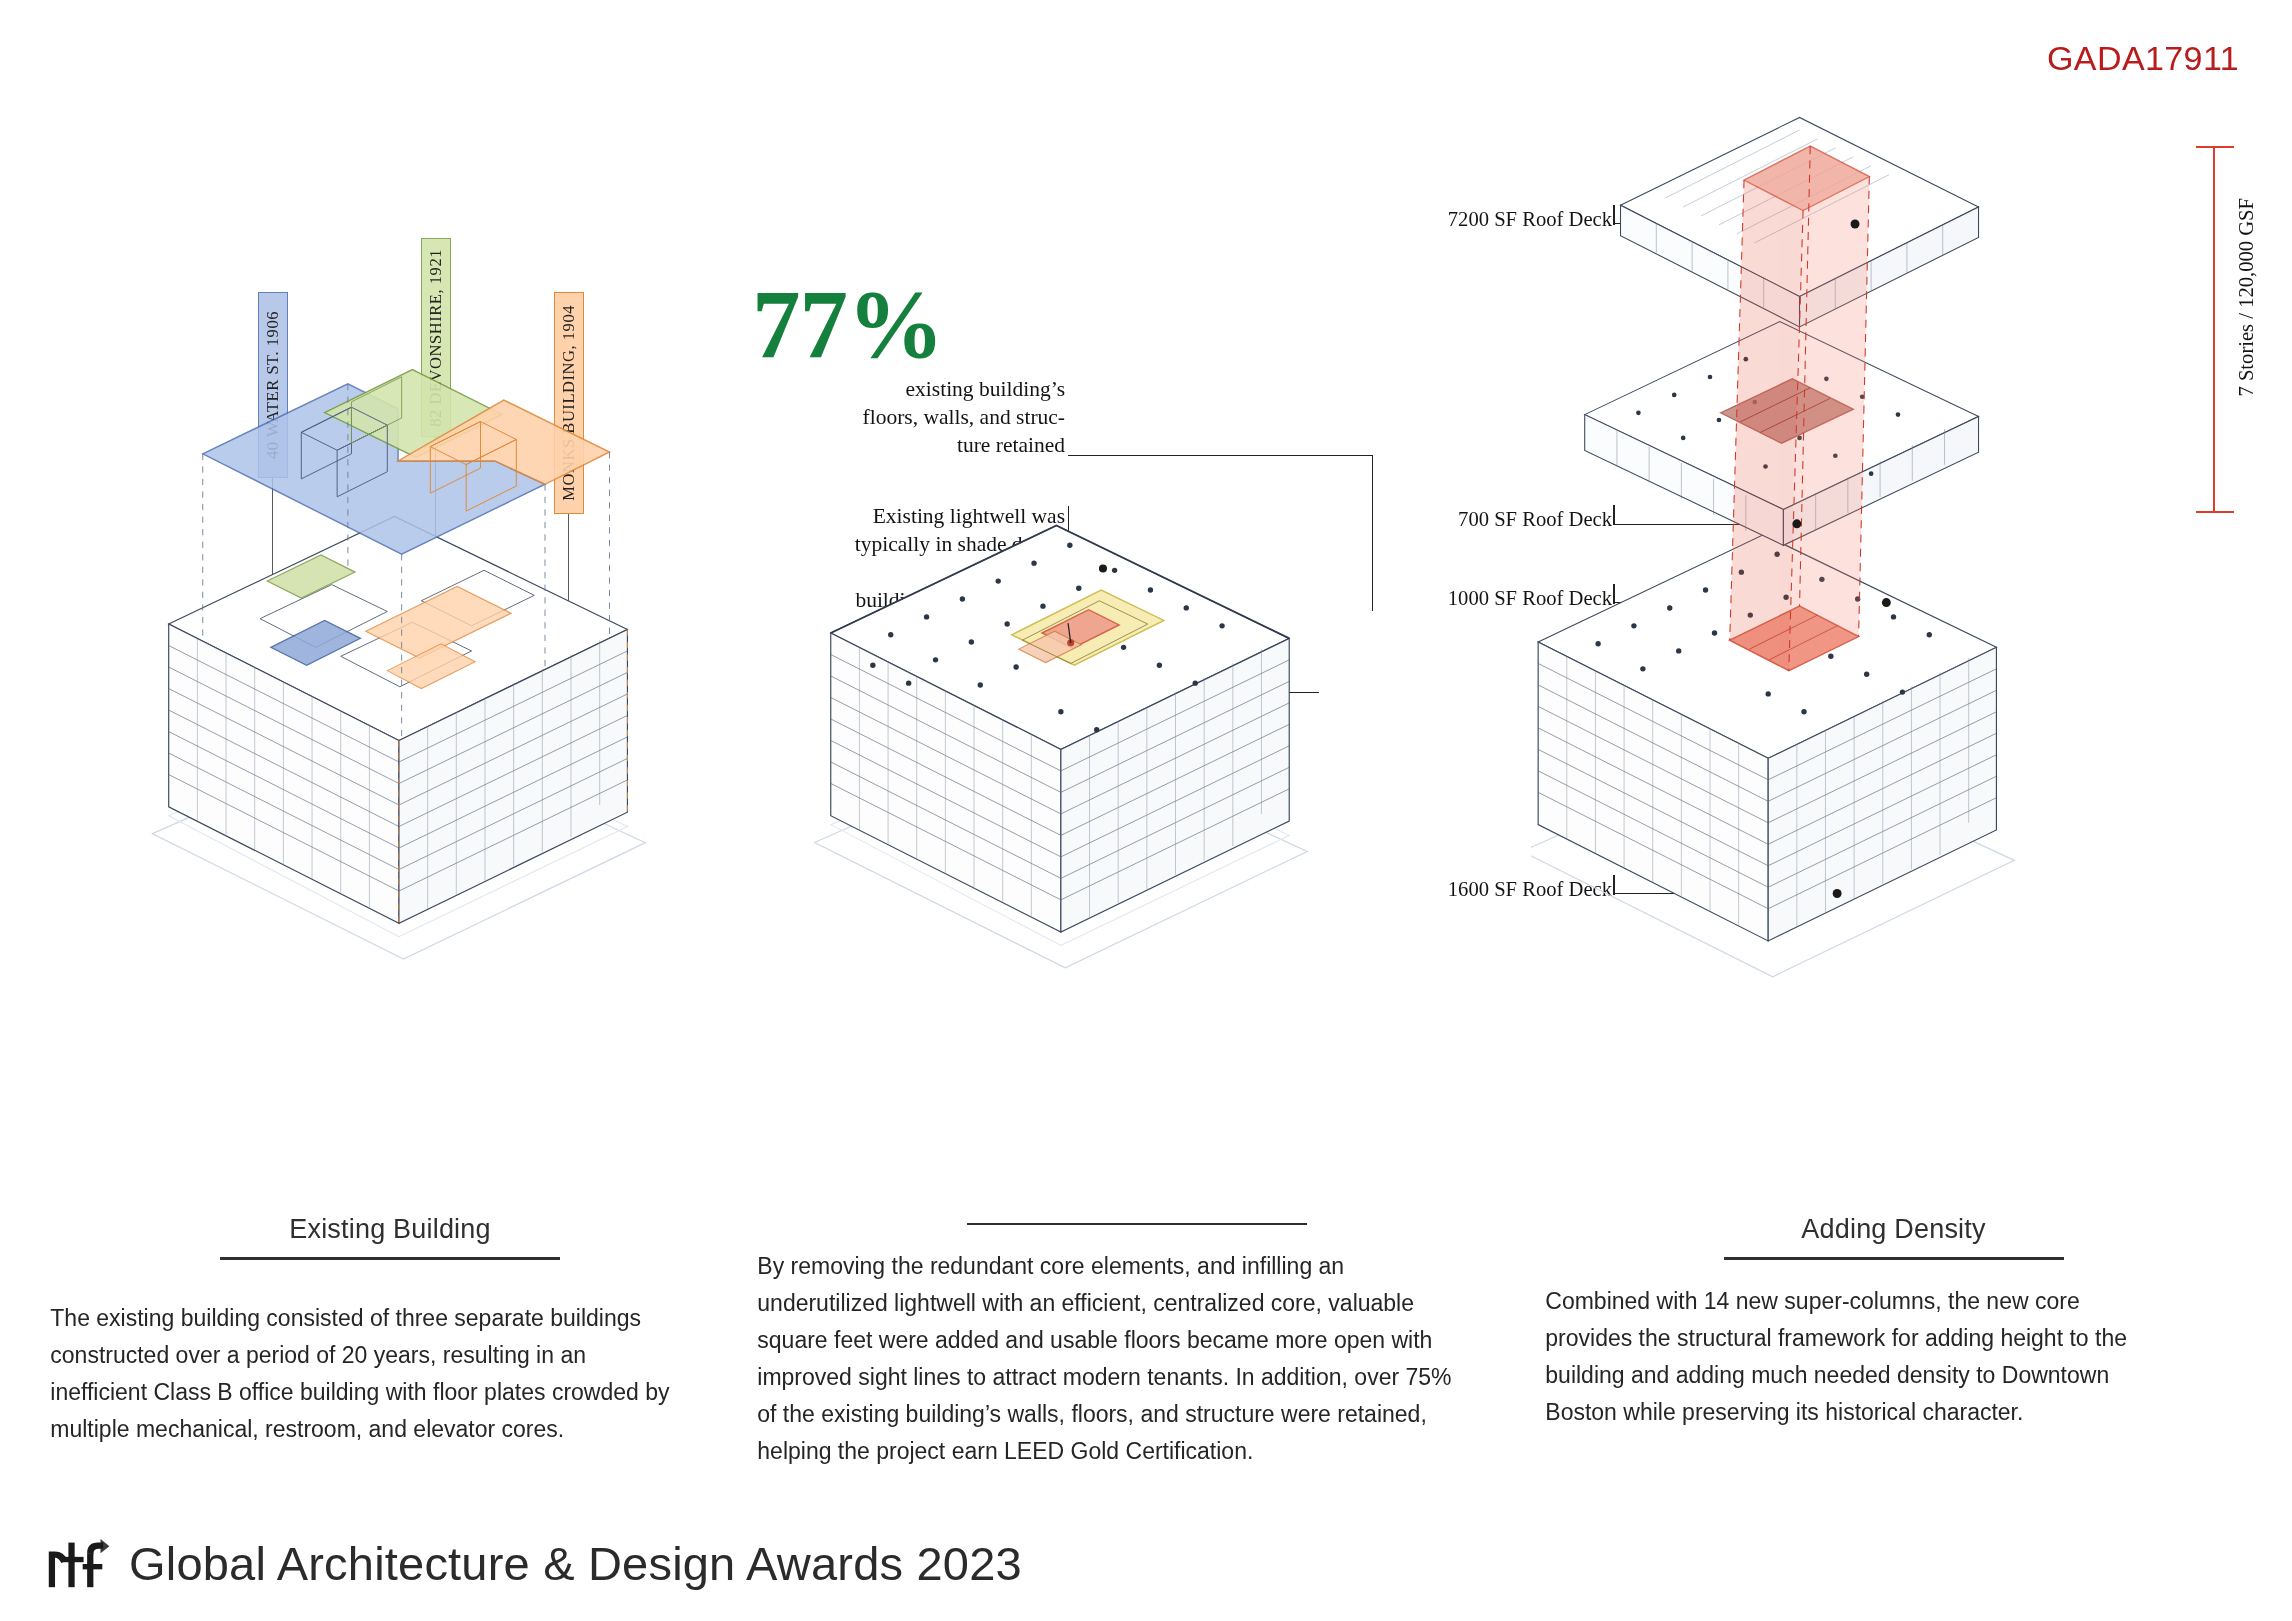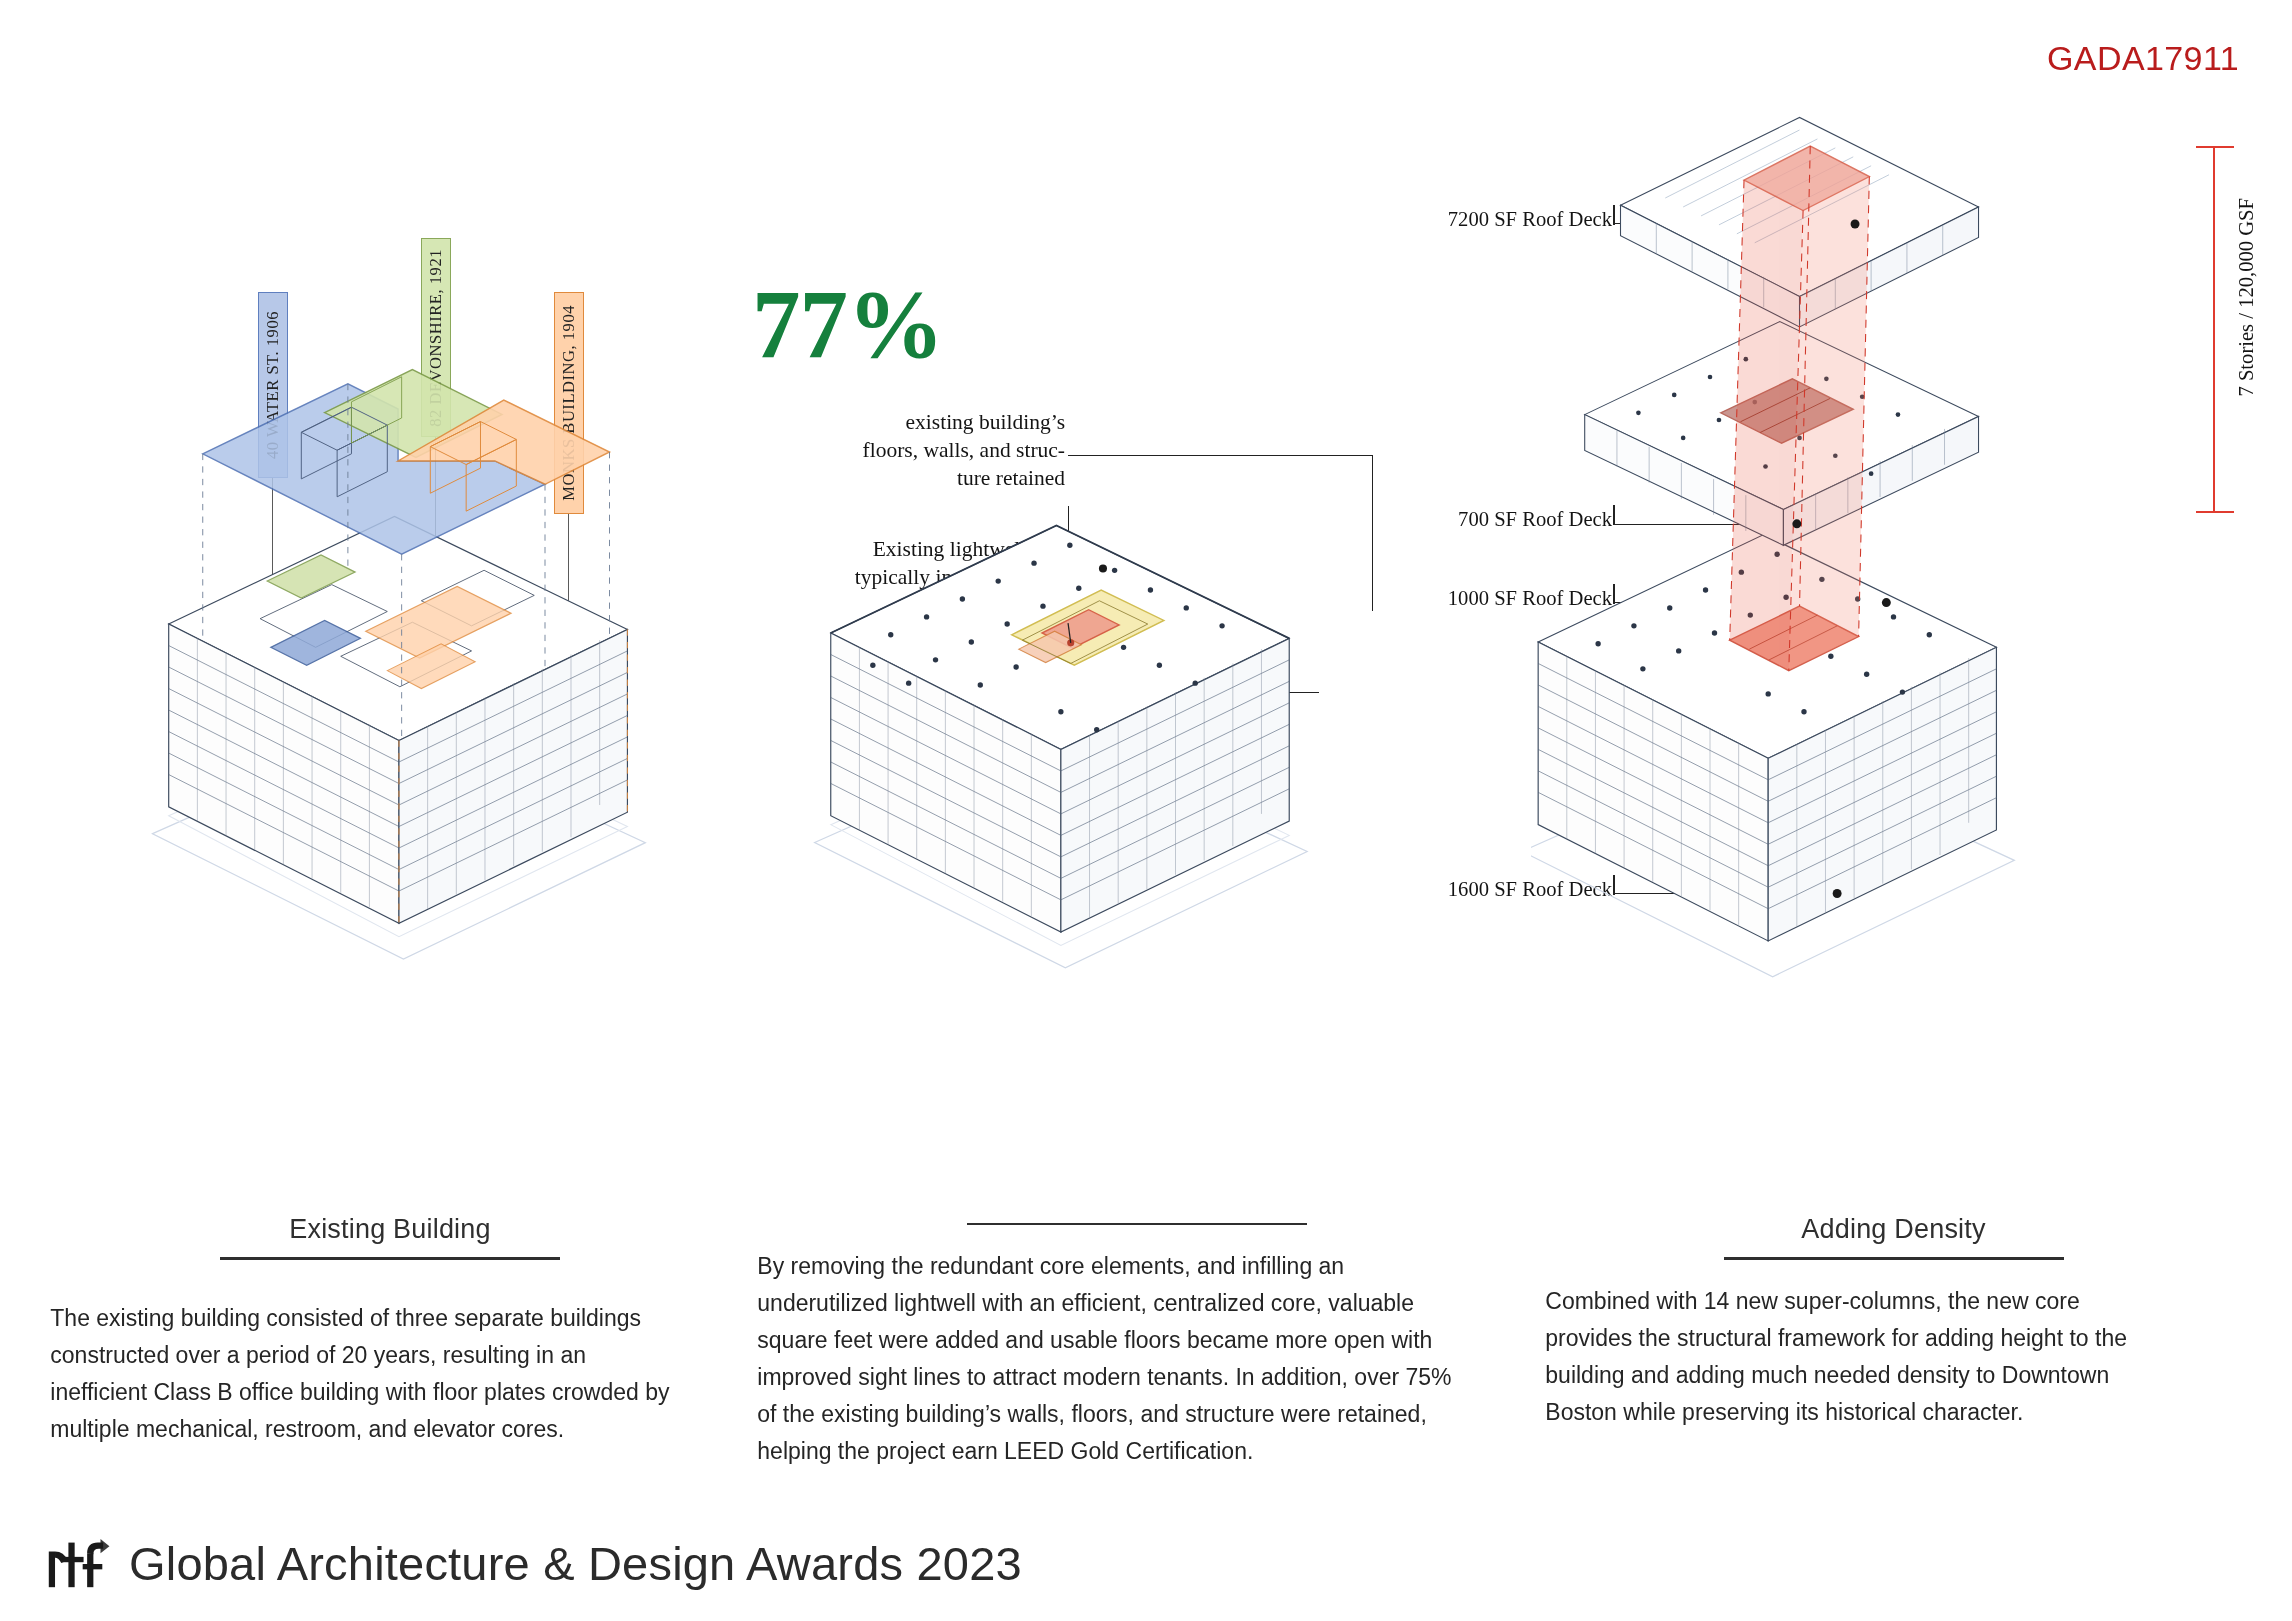--- a/index.html
+++ b/index.html
@@ -129,21 +129,20 @@
     color: #15803d;
     letter-spacing: -0.9px;
   }
   .anno {
     position: absolute;
     font-family: "Liberation Serif", serif;
     font-size: 21.5px;
     line-height: 28px;
     color: #141414;
     text-align: right;
-    margin-top: 33px;
   }
   .anno-line {
     position: absolute;
     background: #222;
   }
 
   
   .anno3 {
     position: absolute;
     font-family: "Liberation Serif", serif;

